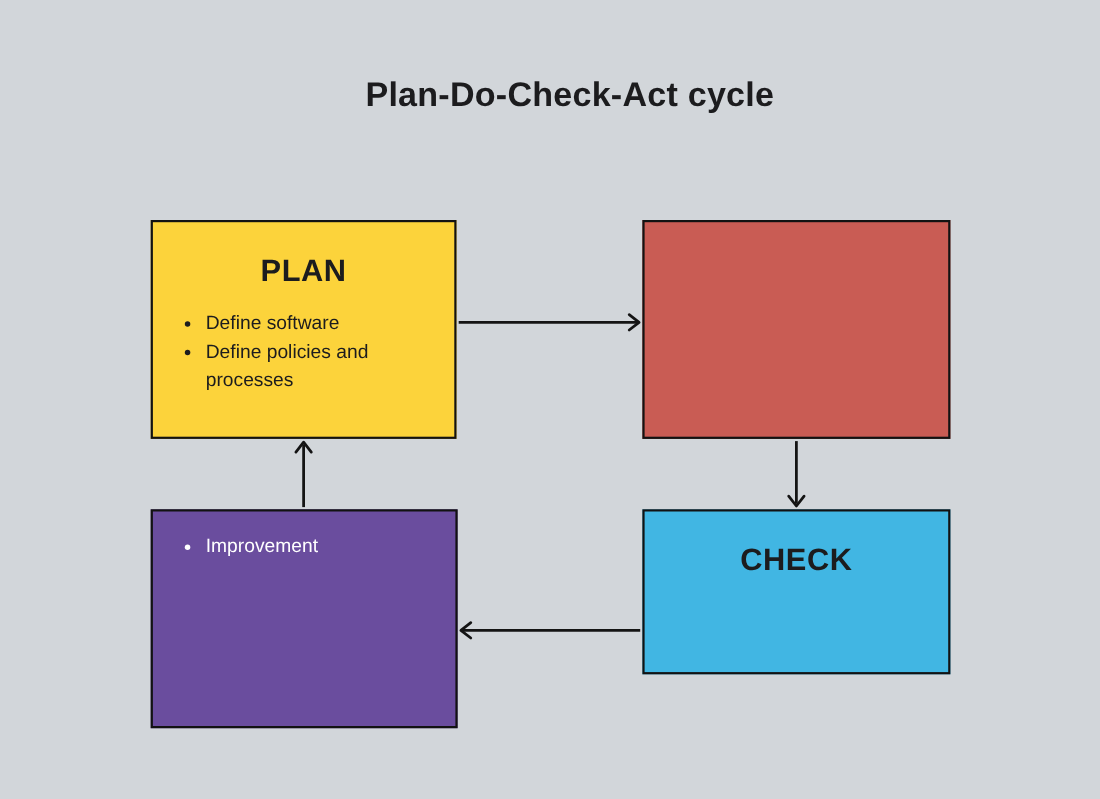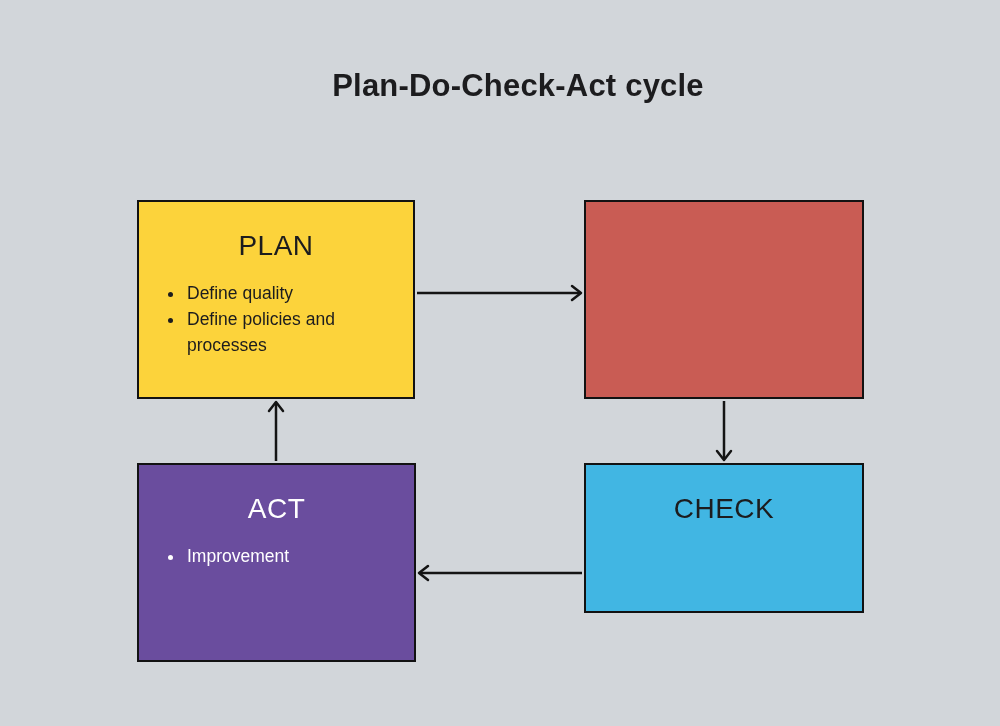--- a/index.html
+++ b/index.html
@@ -38,21 +38,21 @@
     border: 2px solid #121212;
   }
   .node-plan  { left: 137px; top: 200px; width: 278px; height: 199px; background: var(--color-plan);  color: var(--color-dark_text); }
   .node-do    { left: 584px; top: 200px; width: 280px; height: 199px; background: var(--color-do);    color: var(--color-light_text); }
   .node-act   { left: 137px; top: 463px; width: 279px; height: 199px; background: var(--color-act);   color: var(--color-light_text); }
   .node-check { left: 584px; top: 463px; width: 280px; height: 150px; background: var(--color-check); color: var(--color-dark_text); }
   .node-title {
     margin-top: 28px;
     text-align: center;
     font-size: 28px;
-    font-weight: 400;
+    font-weight: 700;
     letter-spacing: 0.5px;
   }
   .node-list {
     margin: 18px 20px 0 46px;
     list-style: disc;
     font-size: 17.5px;
     line-height: 26px;
   }
   .node-list li { padding-left: 2px; }
   .arrows {
@@ -77,30 +77,29 @@
 </head>
 <body>
 
 <div class="canvas">
 
   <div class="diagram-title">Plan-Do-Check-Act cycle</div>
 
   <div class="node node-plan">
     <div class="node-title">PLAN</div>
     <ul class="node-list">
-      <li>Define quality</li>
+      <li>Define software</li>
       <li>Define policies and processes</li>
     </ul>
   </div>
 
   <div class="node node-do">
   </div>
 
   <div class="node node-act">
-    <div class="node-title">ACT</div>
     <ul class="node-list">
       <li>Improvement</li>
     </ul>
   </div>
 
   <div class="node node-check">
     <div class="node-title">CHECK</div>
   </div>
 
   <svg class="arrows" width="1000" height="726" viewBox="0 0 1000 726" xmlns="http://www.w3.org/2000/svg">

